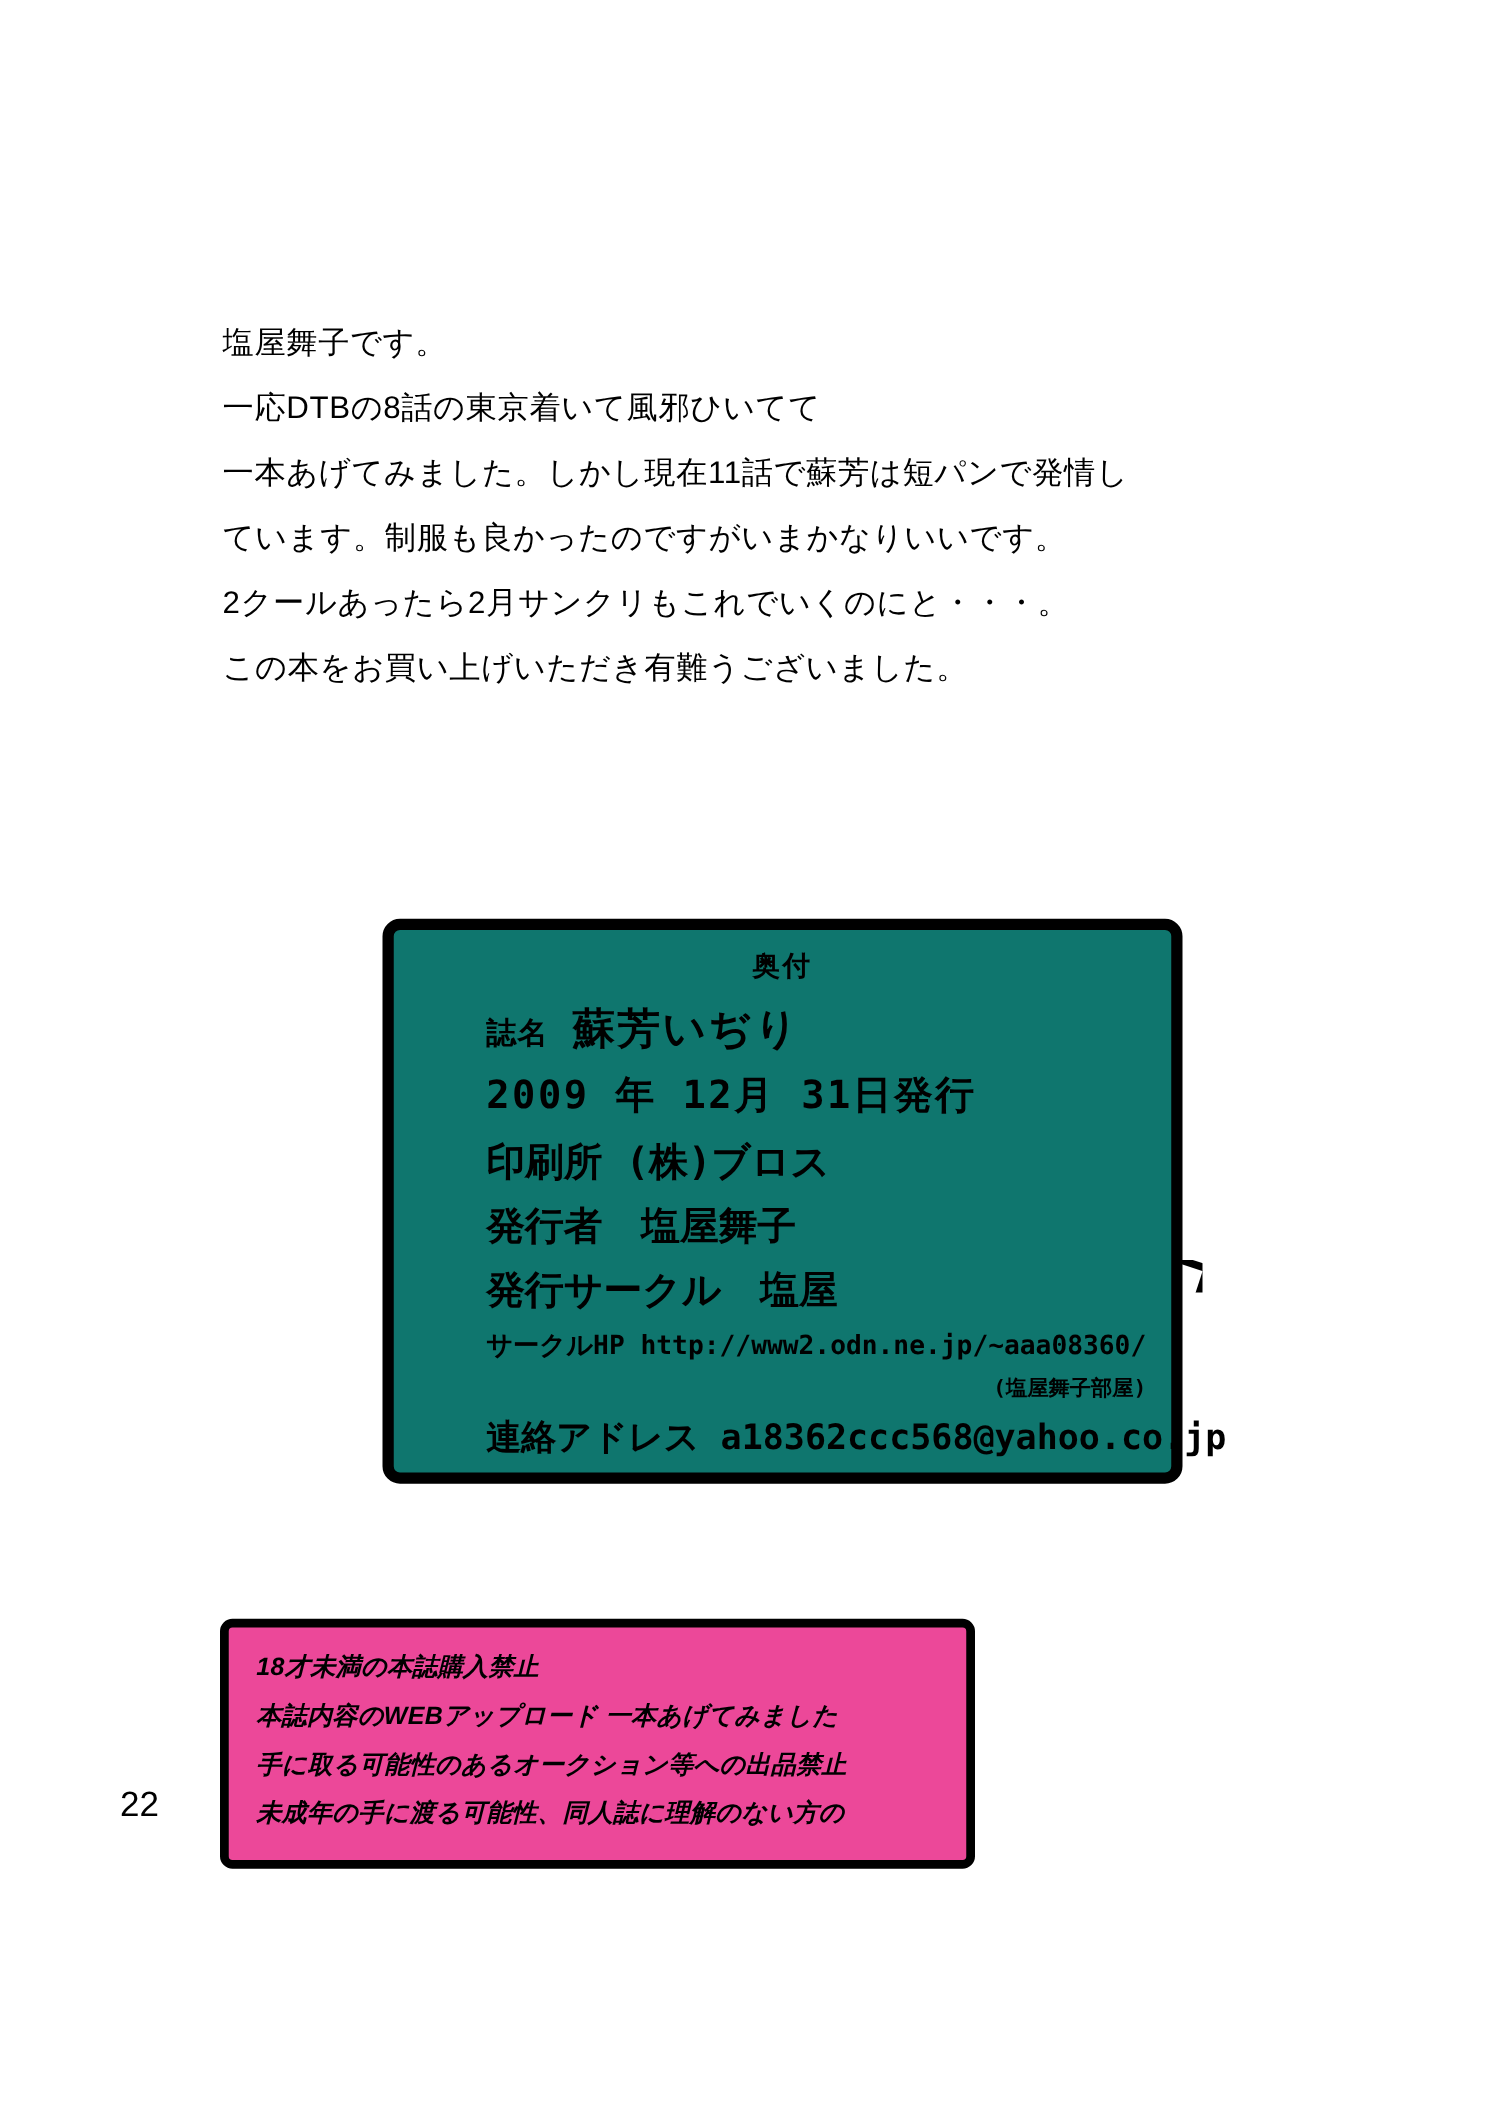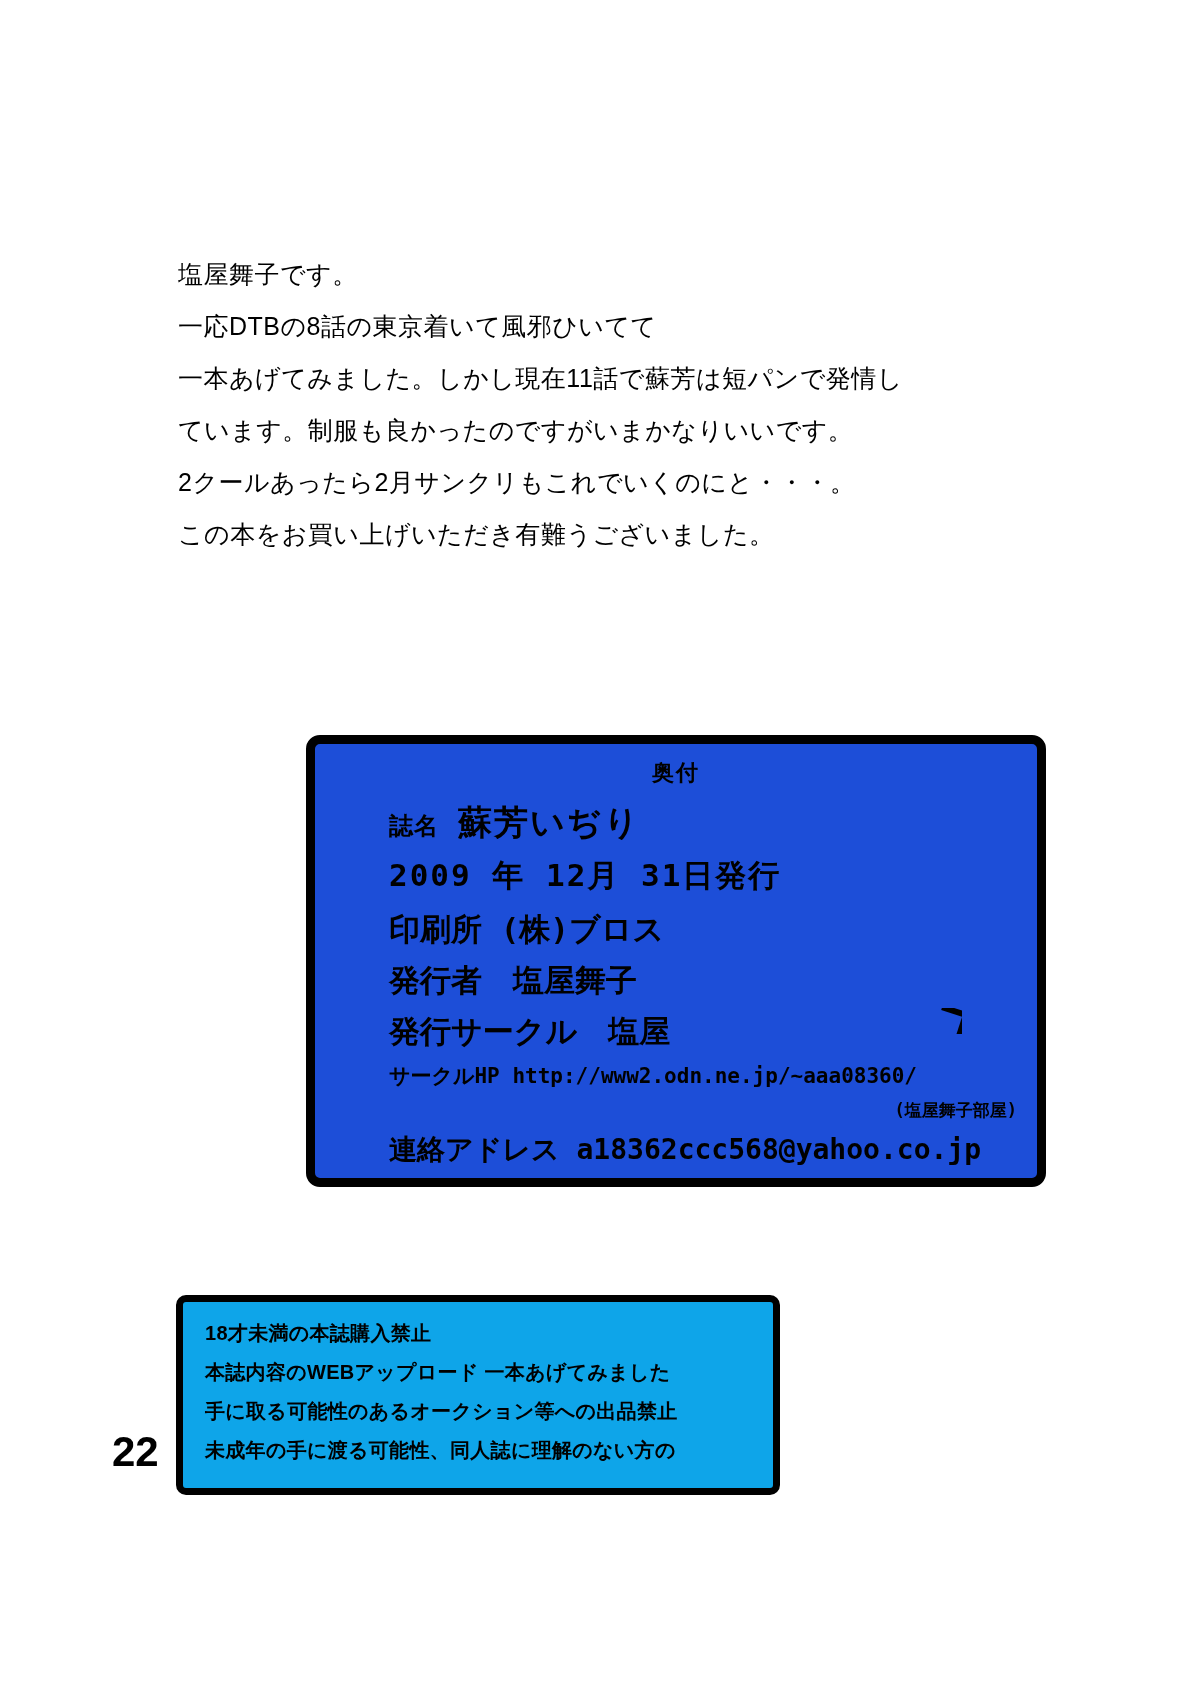--- a/index.html
+++ b/index.html
@@ -30,26 +30,26 @@
     letter-spacing: 0.5px;
     font-weight: 500;
     white-space: nowrap;
   }
 
   
   .colophon {
     position: absolute;
     left: 306px;
     top: 735px;
-    width: 740px;
+    width: 640px;
     height: 452px;
     border: 9px solid #000;
     border-radius: 14px;
     box-sizing: border-box;
-    background: #1d4ed8;
+    background: #0f766e;
   }
   .colophon-inner {
     padding: 14px 20px 0 20px;
     font-family: "DejaVu Sans Mono", monospace;
   }
   .colophon-title {
     text-align: center;
     font-size: 22px;
     font-weight: bold;
     font-family: "Liberation Sans", sans-serif;
@@ -95,40 +95,41 @@
   
   .warning {
     position: absolute;
     left: 176px;
     top: 1295px;
     width: 604px;
     height: 200px;
     border: 7px solid #000;
     border-radius: 10px;
     box-sizing: border-box;
-    background: #0ea5e9;
+    background: #ec4899;
+    font-style: italic;
   }
   .warning-inner {
     padding: 18px 0 0 22px;
   }
   .warning-inner p {
     margin: 0 0 12px 0;
     font-size: 20px;
     font-weight: bold;
     white-space: nowrap;
     letter-spacing: 0.3px;
   }
 
   
   .page-number {
     position: absolute;
-    left: 112px;
+    left: 96px;
     top: 1428px;
-    font-size: 42px;
-    font-weight: bold;
+    font-size: 28px;
+    font-weight: normal;
     font-family: "Liberation Sans", sans-serif;
   }
 
   
   .corner-tick {
     position: absolute;
     left: 938px;
     top: 1008px;
     width: 24px;
     height: 26px;

